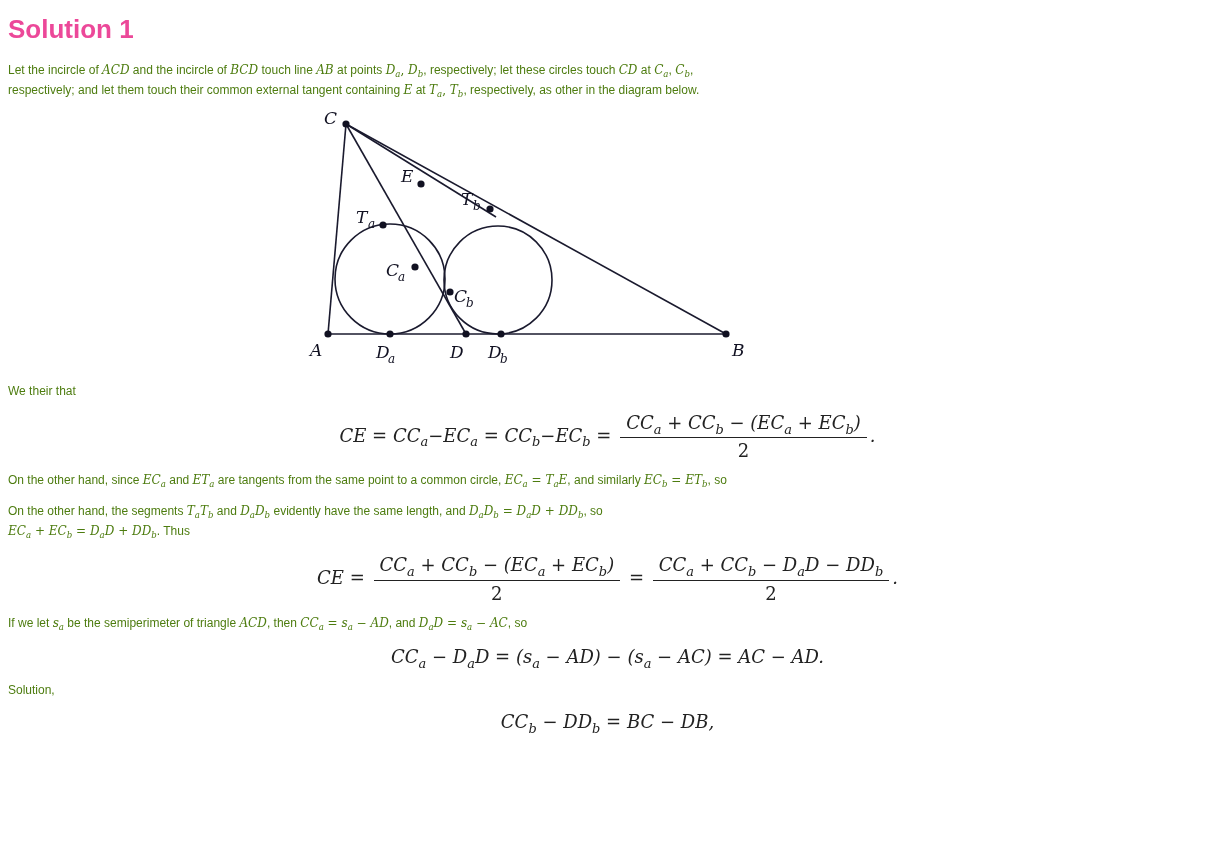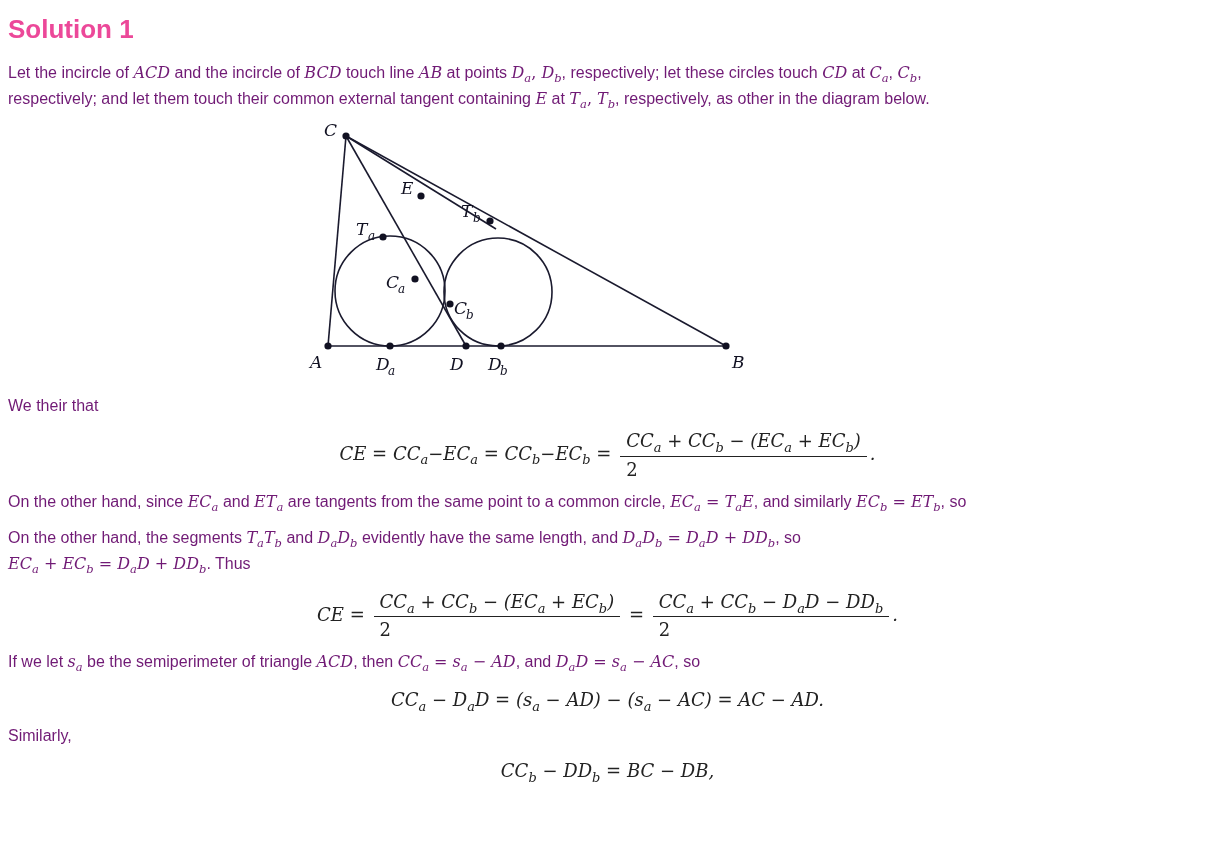--- a/index.html
+++ b/index.html
@@ -19,24 +19,24 @@
     box-sizing: border-box;
   }
   h1.solution-title {
     font-size: 26px;
     font-weight: bold;
     color: #ec4899;
     margin: 4px 0 16px 0;
     font-family: "Liberation Sans", sans-serif;
   }
   p.para {
-    font-size: 16px;
+    font-size: 12px;
     line-height: 1.5;
     margin: 10px 0;
-    color: #701a75;
+    color: #4d7c0f;
   }
   .math {
     font-family: "DejaVu Serif", serif;
     font-style: italic;
   }
   .mathup {
     font-family: "DejaVu Serif", serif;
     font-style: normal;
   }
   sub.sb {
@@ -47,21 +47,21 @@
   .eq-block {
     text-align: center;
     margin: 12px 0 10px 0;
     font-family: "DejaVu Serif", serif;
     font-size: 18px;
     font-style: italic;
   }
   .frac {
     display: inline-block;
     vertical-align: middle;
-    text-align: left;
+    text-align: center;
     margin: 0 3px;
   }
   .frac .num {
     display: block;
     padding: 0 6px 1px 6px;
     border-bottom: 1px solid #222;
   }
   .frac .den {
     display: block;
     padding: 2px 6px 0 6px;
@@ -167,19 +167,19 @@
   </div>
 
   <p class="para">
     <span>If we let </span><span class="math">s</span><sub class="sb">a</sub><span> be the semiperimeter of triangle </span><span class="math">ACD</span><span>, then </span><span class="math">CC</span><sub class="sb">a</sub><span class="math"> = s</span><sub class="sb">a</sub><span class="math"> − AD</span><span>, and </span><span class="math">D</span><sub class="sb">a</sub><span class="math">D = s</span><sub class="sb">a</sub><span class="math"> − AC</span><span>, so</span>
   </p>
 
   <div class="eq-block">
     <span>CC</span><sub class="sb">a</sub><span> − D</span><sub class="sb">a</sub><span>D = (s</span><sub class="sb">a</sub><span> − AD) − (s</span><sub class="sb">a</sub><span> − AC) = AC − AD.</span>
   </div>
 
-  <p class="para">Similarly,</p>
+  <p class="para">Solution,</p>
 
   <div class="eq-block">
     <span>CC</span><sub class="sb">b</sub><span> − DD</span><sub class="sb">b</sub><span> = BC − DB,</span>
   </div>
 
 </div>
 
 </body></html>

